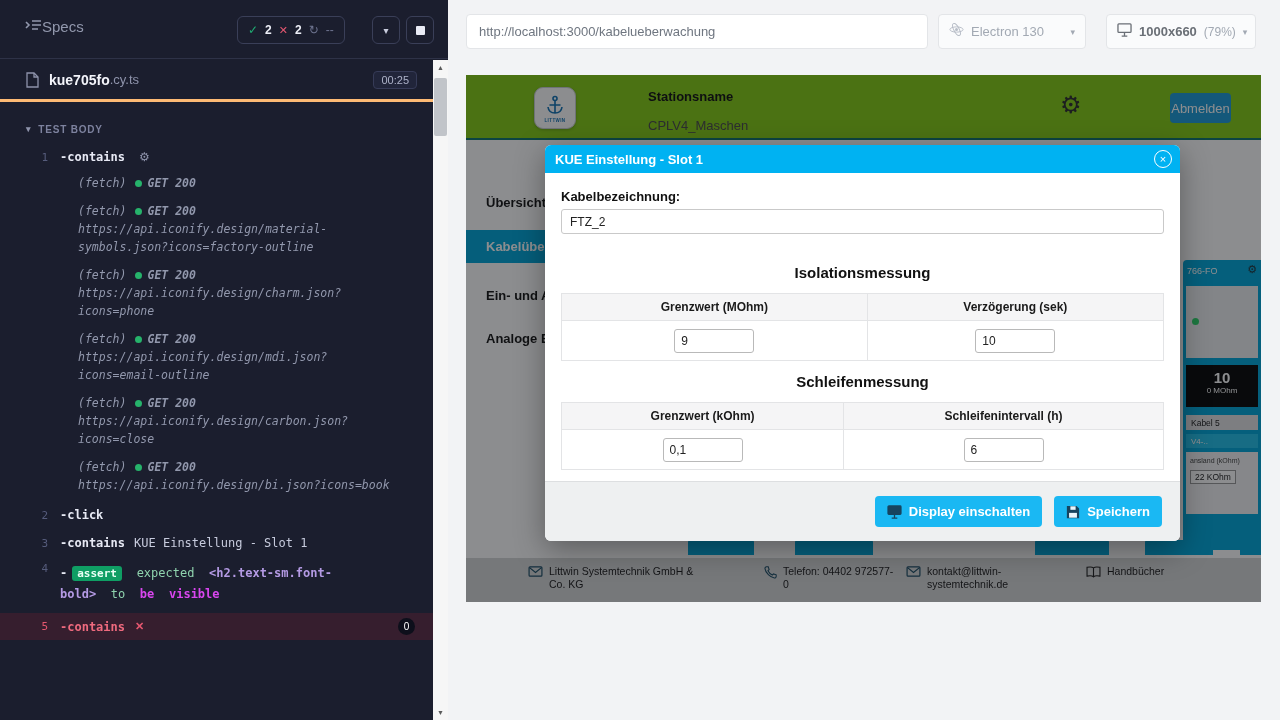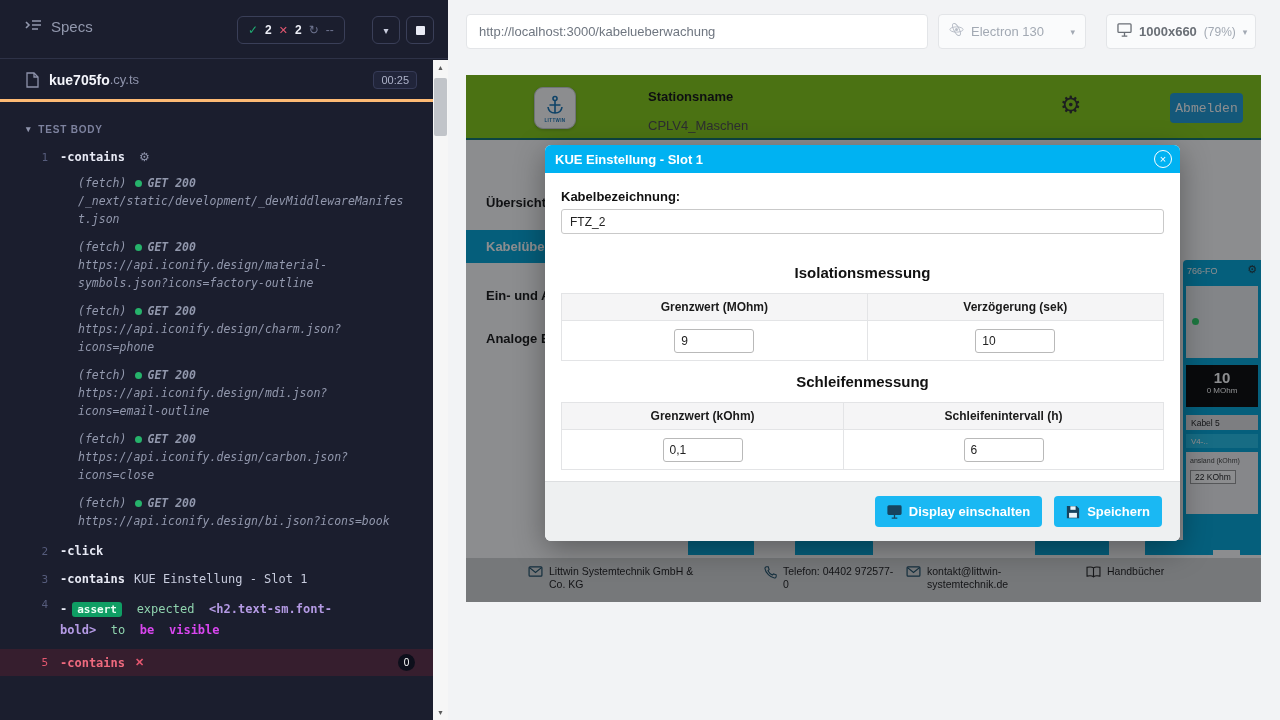--- a/index.html
+++ b/index.html
@@ -4,21 +4,21 @@
 <style>
   *{margin:0;padding:0;box-sizing:border-box}
   html,body{width:1280px;height:720px;overflow:hidden;background:#f2f3f5;
     font-family:"Liberation Sans",sans-serif}
   body{position:relative}
   .mono{font-family:"DejaVu Sans Mono",monospace}
 
   
   #sidebar{position:absolute;left:0;top:0;width:448px;height:720px;background:#1b1e2e;color:#e7e9f4}
   #sb-top{position:absolute;left:0;top:0;width:448px;height:59px;border-bottom:1px solid #2e3247}
-  .specs{position:absolute;left:24px;top:18px;display:flex;align-items:center;gap:9px;color:#9298ad;font-size:15px}
+  .specs{position:absolute;left:24px;top:18px;display:flex;align-items:center;color:#9298ad;font-size:15px}
   .stats{position:absolute;left:237px;top:16px;height:28px;border:1px solid #3a3f58;border-radius:6px;
     display:flex;align-items:center;padding:0 10px;gap:7px;font-size:12px}
   .g-check{color:#1fa971;font-size:12px}
   .g-cross{color:#e45770;font-size:11px}
   .g-refresh{color:#6e7490;font-size:12px}
   .stat-num{color:#eceef6;font-weight:bold}
   .stat-dim{color:#6e7490}
   .sq-btn{position:absolute;top:16px;width:28px;height:28px;border:1px solid #3a3f58;border-radius:6px;
     display:flex;align-items:center;justify-content:center;color:#c9cdde;font-size:10px;cursor:pointer}
   #btn-chevron{left:372px}
@@ -90,22 +90,22 @@
   
   #aut{position:absolute;left:466px;top:75px;width:795px;height:527px;background:#fff;overflow:hidden}
   #app-header{position:absolute;left:0;top:0;width:795px;height:65px;background:#84cc16;border-bottom:2px solid #0f766e}
   #logo{position:absolute;left:68px;top:12px;width:42px;height:42px;background:#fff;border:1px solid #c9ced3;
     border-radius:9px;display:flex;flex-direction:column;align-items:center;justify-content:center;box-shadow:0 1px 3px rgba(0,0,0,.2)}
   .logo-txt{font-size:4.5px;color:#1273b5;font-weight:bold;letter-spacing:.4px}
   #station{position:absolute;left:182px;top:14px}
   .station-label{font-size:13px;font-weight:bold;color:#111}
   .station-value{font-size:13px;color:#4b4b4b;margin-top:14px}
   #hdr-gear{position:absolute;left:594px;top:16px;font-size:24px;color:#2e2e2e;cursor:pointer}
-  #logout-btn{position:absolute;left:704px;top:18px;width:73px;height:30px;background:#1e9cd7;color:#fff;border:none;
-    border-radius:4px;font-size:13px;cursor:pointer;font-family:Liberation Mono, monospace}
+  #logout-btn{position:absolute;left:704px;top:18px;width:61px;height:30px;background:#1e9cd7;color:#fff;border:none;
+    border-radius:4px;font-size:13px;cursor:pointer;font-family:Liberation Sans, sans-serif}
 
   .nav-item{position:absolute;left:0;width:172px;height:30px;display:flex;align-items:center;padding-left:20px;
     font-size:13px;font-weight:bold;color:#161616;cursor:pointer}
   #nav-0{top:112px}
   #nav-1{top:155px;height:33px;background:#00a7d9;color:#fff}
   #nav-2{top:205px}
   #nav-3{top:248px}
 
   
   #slot-panel{position:absolute;left:717px;top:185px;width:78px;height:290px;background:#00a9dc;border-radius:4px 0 0 4px;overflow:hidden}
@@ -216,21 +216,20 @@
     </div>
 
     <div class="fetches mono">
 
     <div class="fetch">
         <div class="fetch-head">
           <span class="f-label">(fetch)</span>
           <span class="f-dot"></span>
           <span class="f-status">GET 200</span>
         </div>
-        <div class="f-url">/_next/static/development/_devMiddlewareManifest.json</div>
       </div>
         <div class="fetch">
         <div class="fetch-head">
           <span class="f-label">(fetch)</span>
           <span class="f-dot"></span>
           <span class="f-status">GET 200</span>
         </div>
         <div class="f-url">https://api.iconify.design/material-symbols.json?icons=factory-outline</div>
       </div>
         <div class="fetch">

